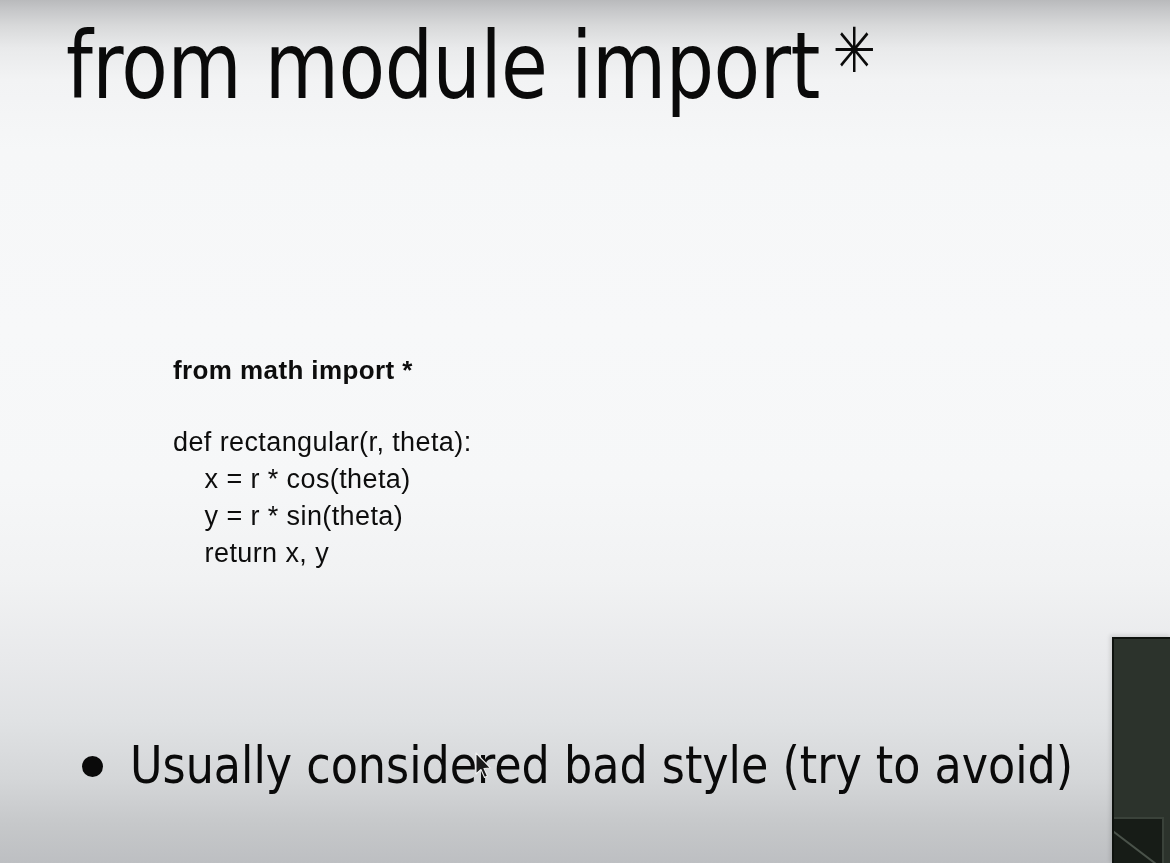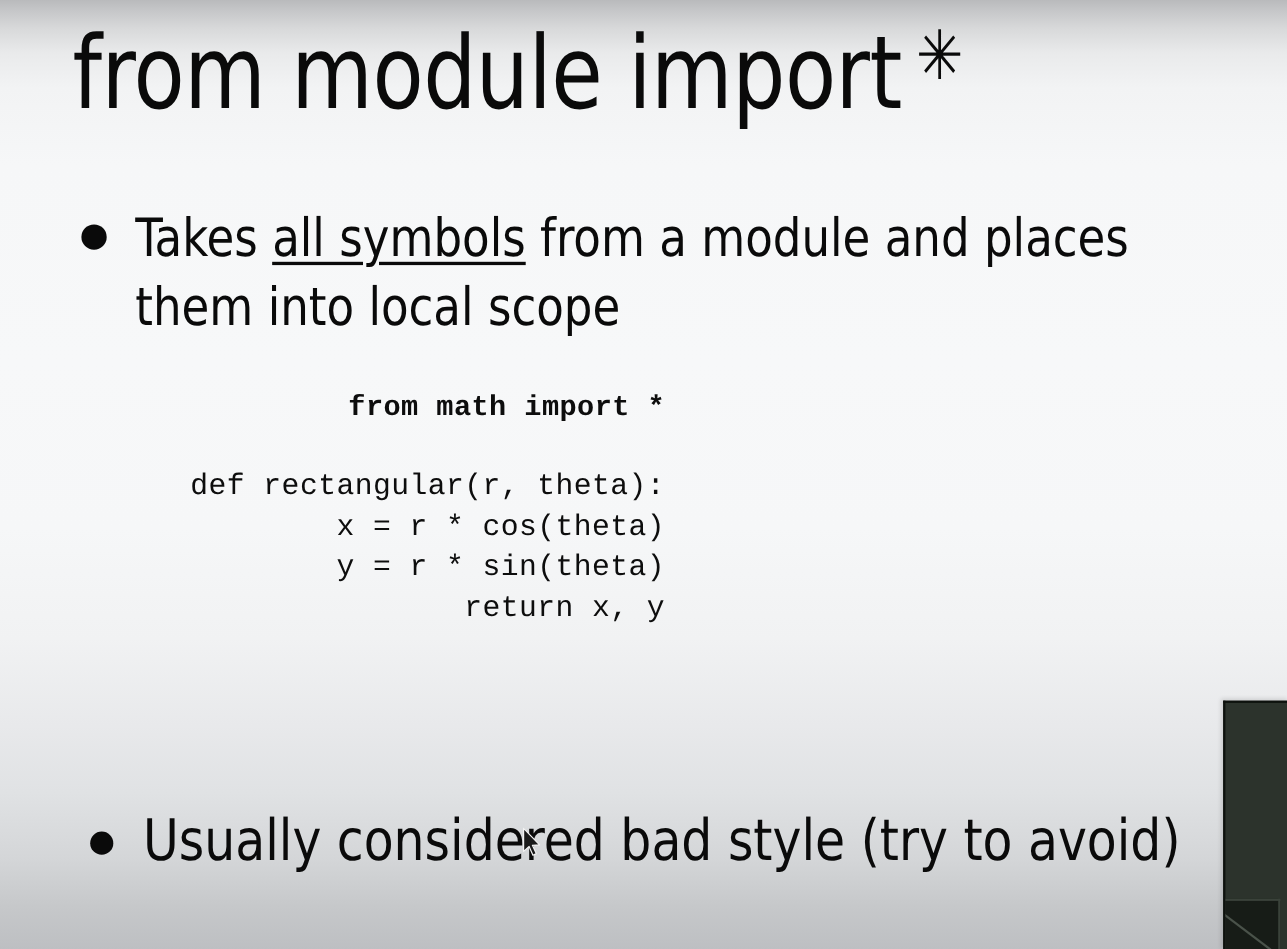--- a/index.html
+++ b/index.html
@@ -95,26 +95,25 @@
     text-underline-offset: 5px;
     text-decoration-thickness: 2.5px;
   }
 
   
   .code {
     position: absolute;
     left: 173px;
     top: 352px;
     color: #0d0d0d;
-    font-family: Liberation Mono, monospace;
+    font-family: Liberation Sans, sans-serif;
     font-size: 27px;
     line-height: 37px;
     white-space: pre;
     letter-spacing: 0.4px;
-    text-align: right;
   }
   .code .hdr {
     font-weight: bold;
     font-size: 26px;
   }
   .code .gap {
     display: block;
     height: 35px;
   }
 
@@ -180,25 +179,20 @@
 </style>
 </head>
 <body>
 
 <div id="slide">
 
   <div class="title">
     <span>from module import</span><span class="star">✳</span>
   </div>
 
-  <div class="bullet-row" id="bullet-main">
-    <span class="dot"></span>
-    <span class="bullet-text"><span>Takes </span><span class="u">all symbols</span><span> from a module and places
-them into local scope</span></span>
-  </div>
 
   <div class="code"><span class="hdr">from math import *</span><span class="gap"></span><span>def rectangular(r, theta):
     x = r * cos(theta)
     y = r * sin(theta)
     return x, y</span></div>
 
 
   <div class="bullet-row" id="bullet-usually">
     <span class="dot"></span>
     <span class="bullet-text">Usually considered bad style (try to avoid)</span>

